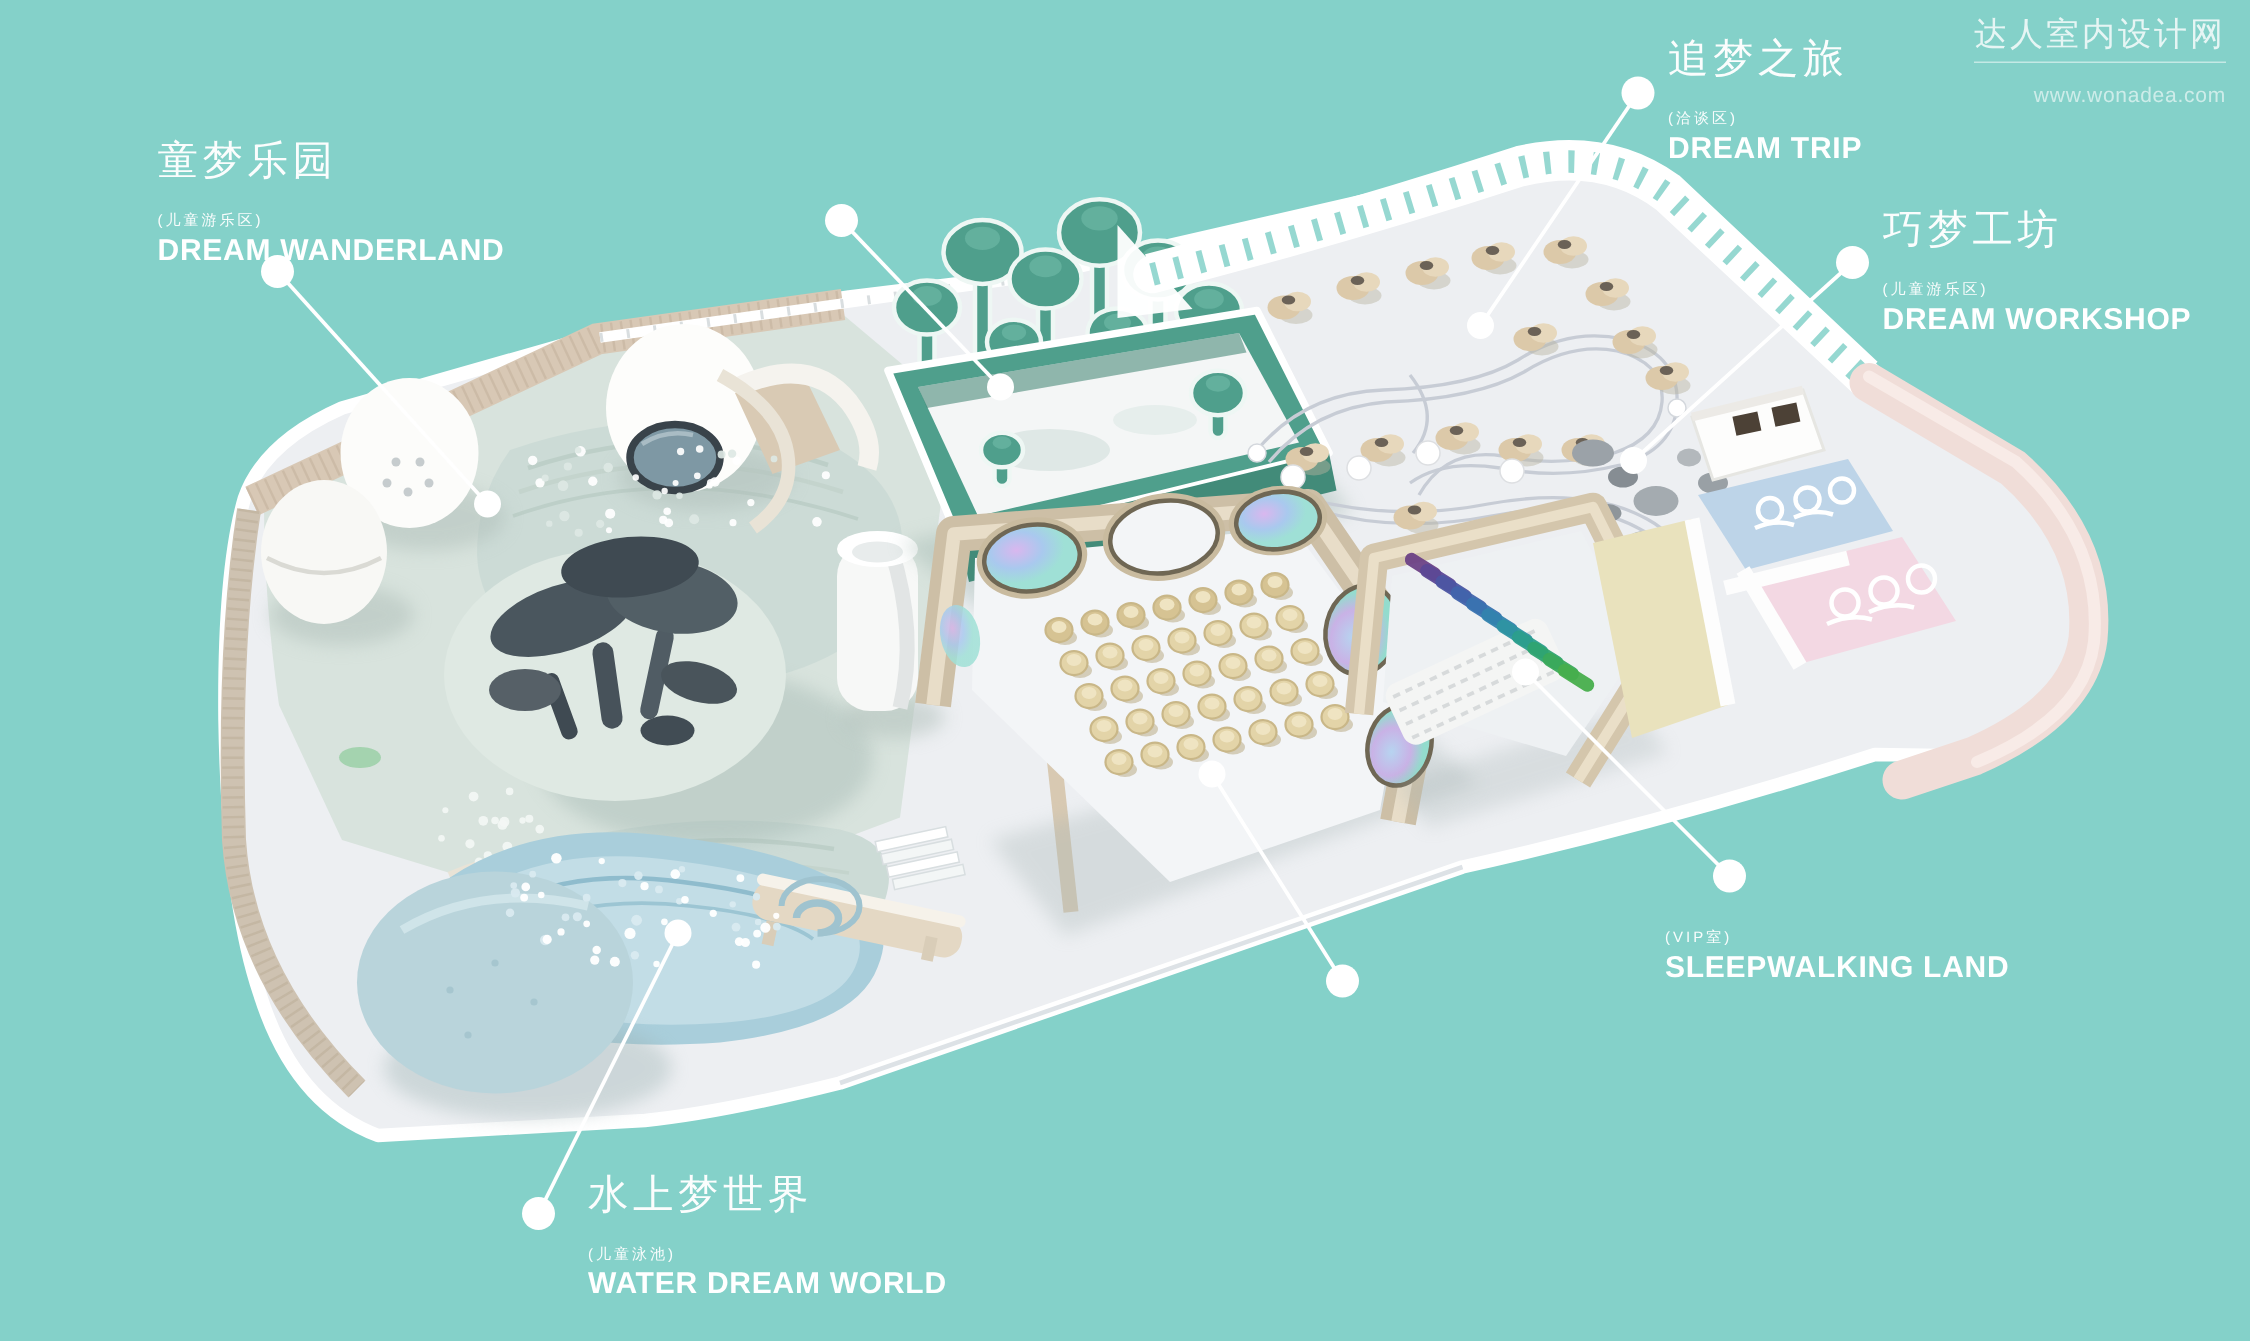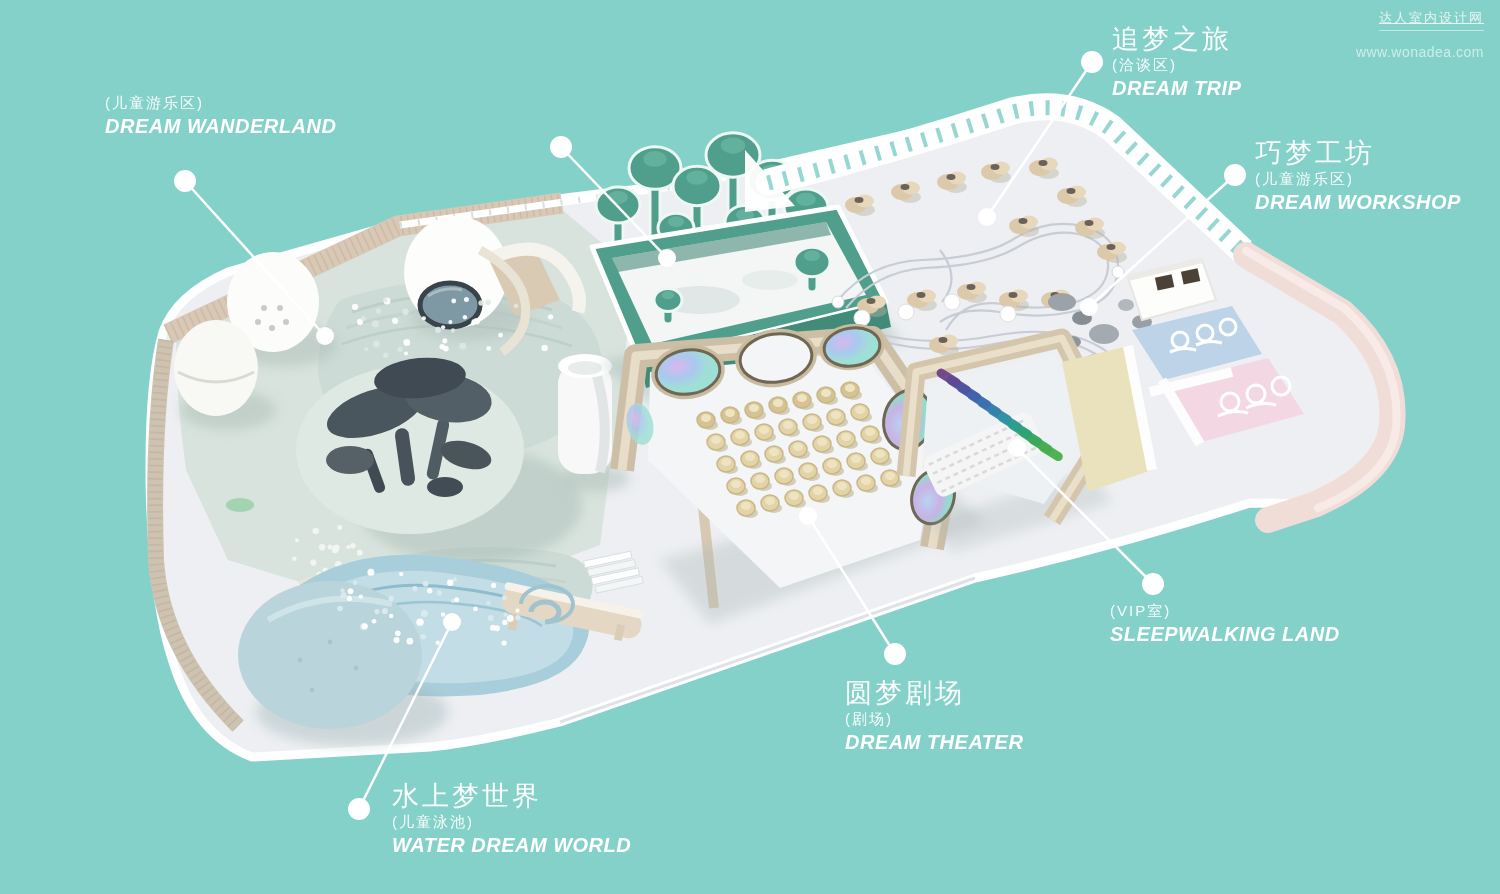--- a/index.html
+++ b/index.html
@@ -1,25 +1,25 @@
 <!DOCTYPE html>
 <html><head>
 <meta charset="utf-8">
 <style>
   html,body{margin:0;padding:0;background:#84d1c9;}
   #stage{position:relative;width:1500px;height:894px;overflow:hidden;
          background:#84d1c9;font-family:"Liberation Sans","DejaVu Sans",sans-serif;}
   #scene{position:absolute;left:0;top:0;}
   .label{position:absolute;color:#ffffff;line-height:1.12;pointer-events:none;}
   .label .zh{font-size:27px;font-weight:400;letter-spacing:3px;opacity:.97;}
-  .label .zh-sub{font-size:15px;font-weight:400;letter-spacing:2px;margin-top:3px;opacity:.95;}
-  .label .en{font-size:20px;font-weight:700;letter-spacing:.5px;margin-top:3px;font-style:italic;}
+  .label .zh-sub{font-size:10px;font-weight:400;letter-spacing:2px;margin-top:20px;opacity:.95;}
+  .label .en{font-size:20px;font-weight:700;letter-spacing:.5px;margin-top:3px;}
   #watermark{position:absolute;right:16px;top:8px;text-align:right;color:#fff;}
-  #watermark .wm-name{display:inline-block;font-size:13px;letter-spacing:2px;opacity:.8;
-      border-bottom:1px solid rgba(255,255,255,.65);padding-bottom:3px;text-decoration:underline;}
+  #watermark .wm-name{display:inline-block;font-size:22px;letter-spacing:2px;opacity:.8;
+      border-bottom:1px solid rgba(255,255,255,.65);padding-bottom:3px;}
   #watermark .wm-url{font-size:14px;opacity:.6;margin-top:13px;letter-spacing:.5px;}
 </style>
 </head>
 <body>
 
 <div id="stage">
 
 <svg id="scene" width="1500" height="894" viewBox="0 0 1500 894">
   <defs>
     <radialGradient id="irid" cx="35%" cy="35%">
@@ -599,42 +599,38 @@
     <circle cx="1153" cy="584" r="11"></circle>
         <circle cx="1017" cy="448" r="9"></circle>
     <circle cx="895" cy="654" r="11"></circle>
         <circle cx="808" cy="516" r="9"></circle>
     <circle cx="359" cy="809" r="11"></circle>
         <circle cx="452" cy="622" r="9"></circle>
   </g>
 </svg>
 
 <div class="label" style="left:105px;top:92px">
+  <div class="zh">童梦乐园</div>
   <div class="zh-sub">(儿童游乐区)</div>
   <div class="en">DREAM WANDERLAND</div>
 </div>
 <div class="label" style="left:1112px;top:24px">
   <div class="zh">追梦之旅</div>
   <div class="zh-sub">(洽谈区)</div>
   <div class="en">DREAM TRIP</div>
 </div>
 <div class="label" style="left:1255px;top:138px">
   <div class="zh">巧梦工坊</div>
   <div class="zh-sub">(儿童游乐区)</div>
   <div class="en">DREAM WORKSHOP</div>
 </div>
 <div class="label" style="left:1110px;top:600px">
   <div class="zh-sub">(VIP室)</div>
   <div class="en">SLEEPWALKING LAND</div>
 </div>
-<div class="label" style="left:845px;top:678px">
-  <div class="zh">圆梦剧场</div>
-  <div class="zh-sub">(剧场)</div>
-  <div class="en">DREAM THEATER</div>
-</div>
 <div class="label" style="left:392px;top:781px">
   <div class="zh">水上梦世界</div>
   <div class="zh-sub">(儿童泳池)</div>
   <div class="en">WATER DREAM WORLD</div>
 </div>
 
 <div id="watermark">
   <div class="wm-name">达人室内设计网</div>
   <div class="wm-url">www.wonadea.com</div>
 </div>

